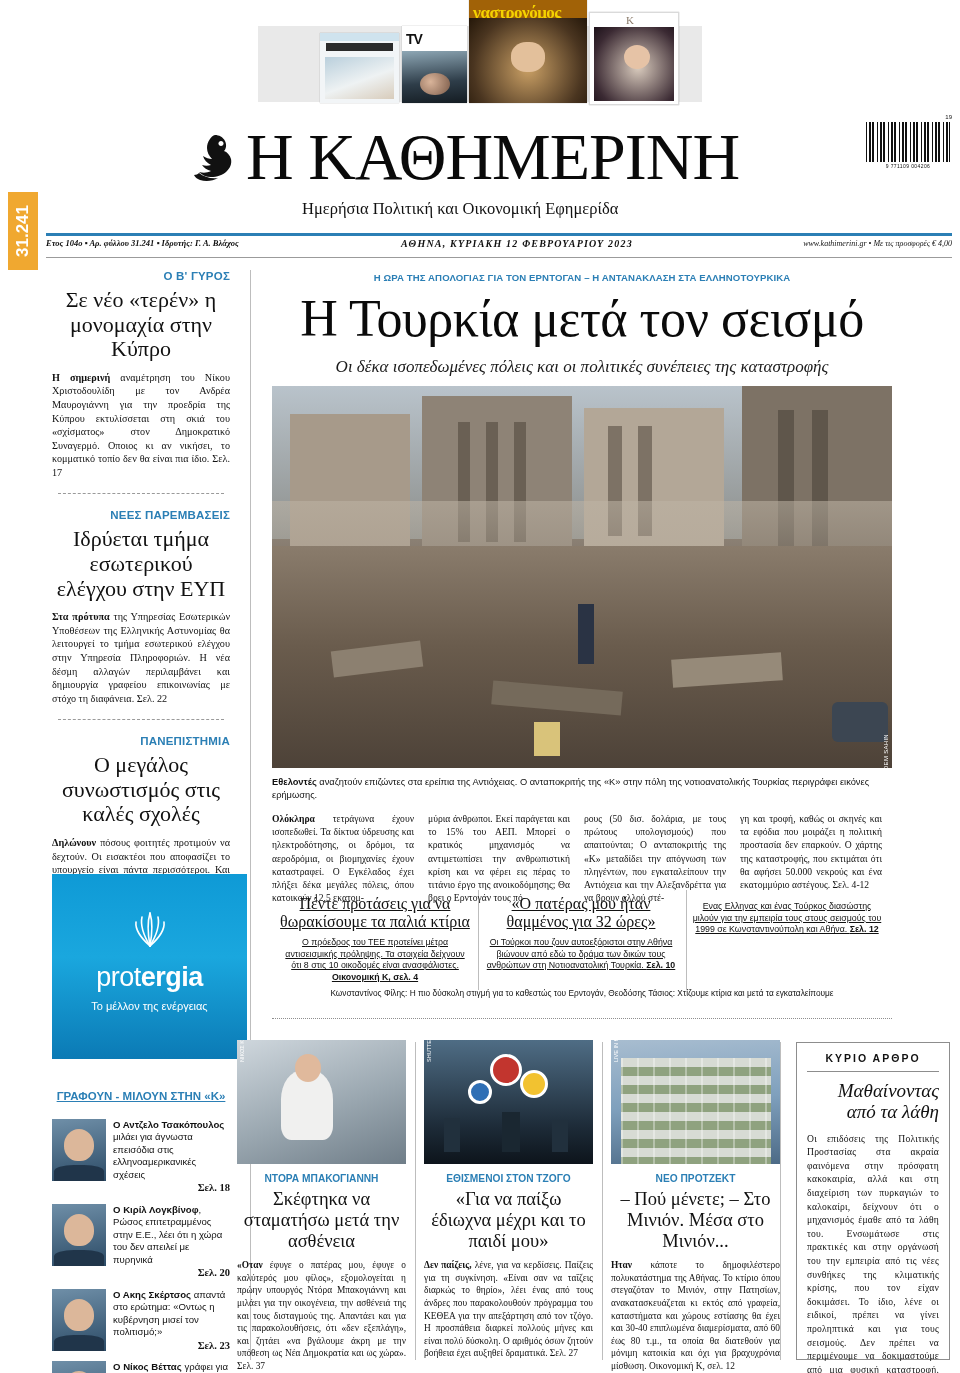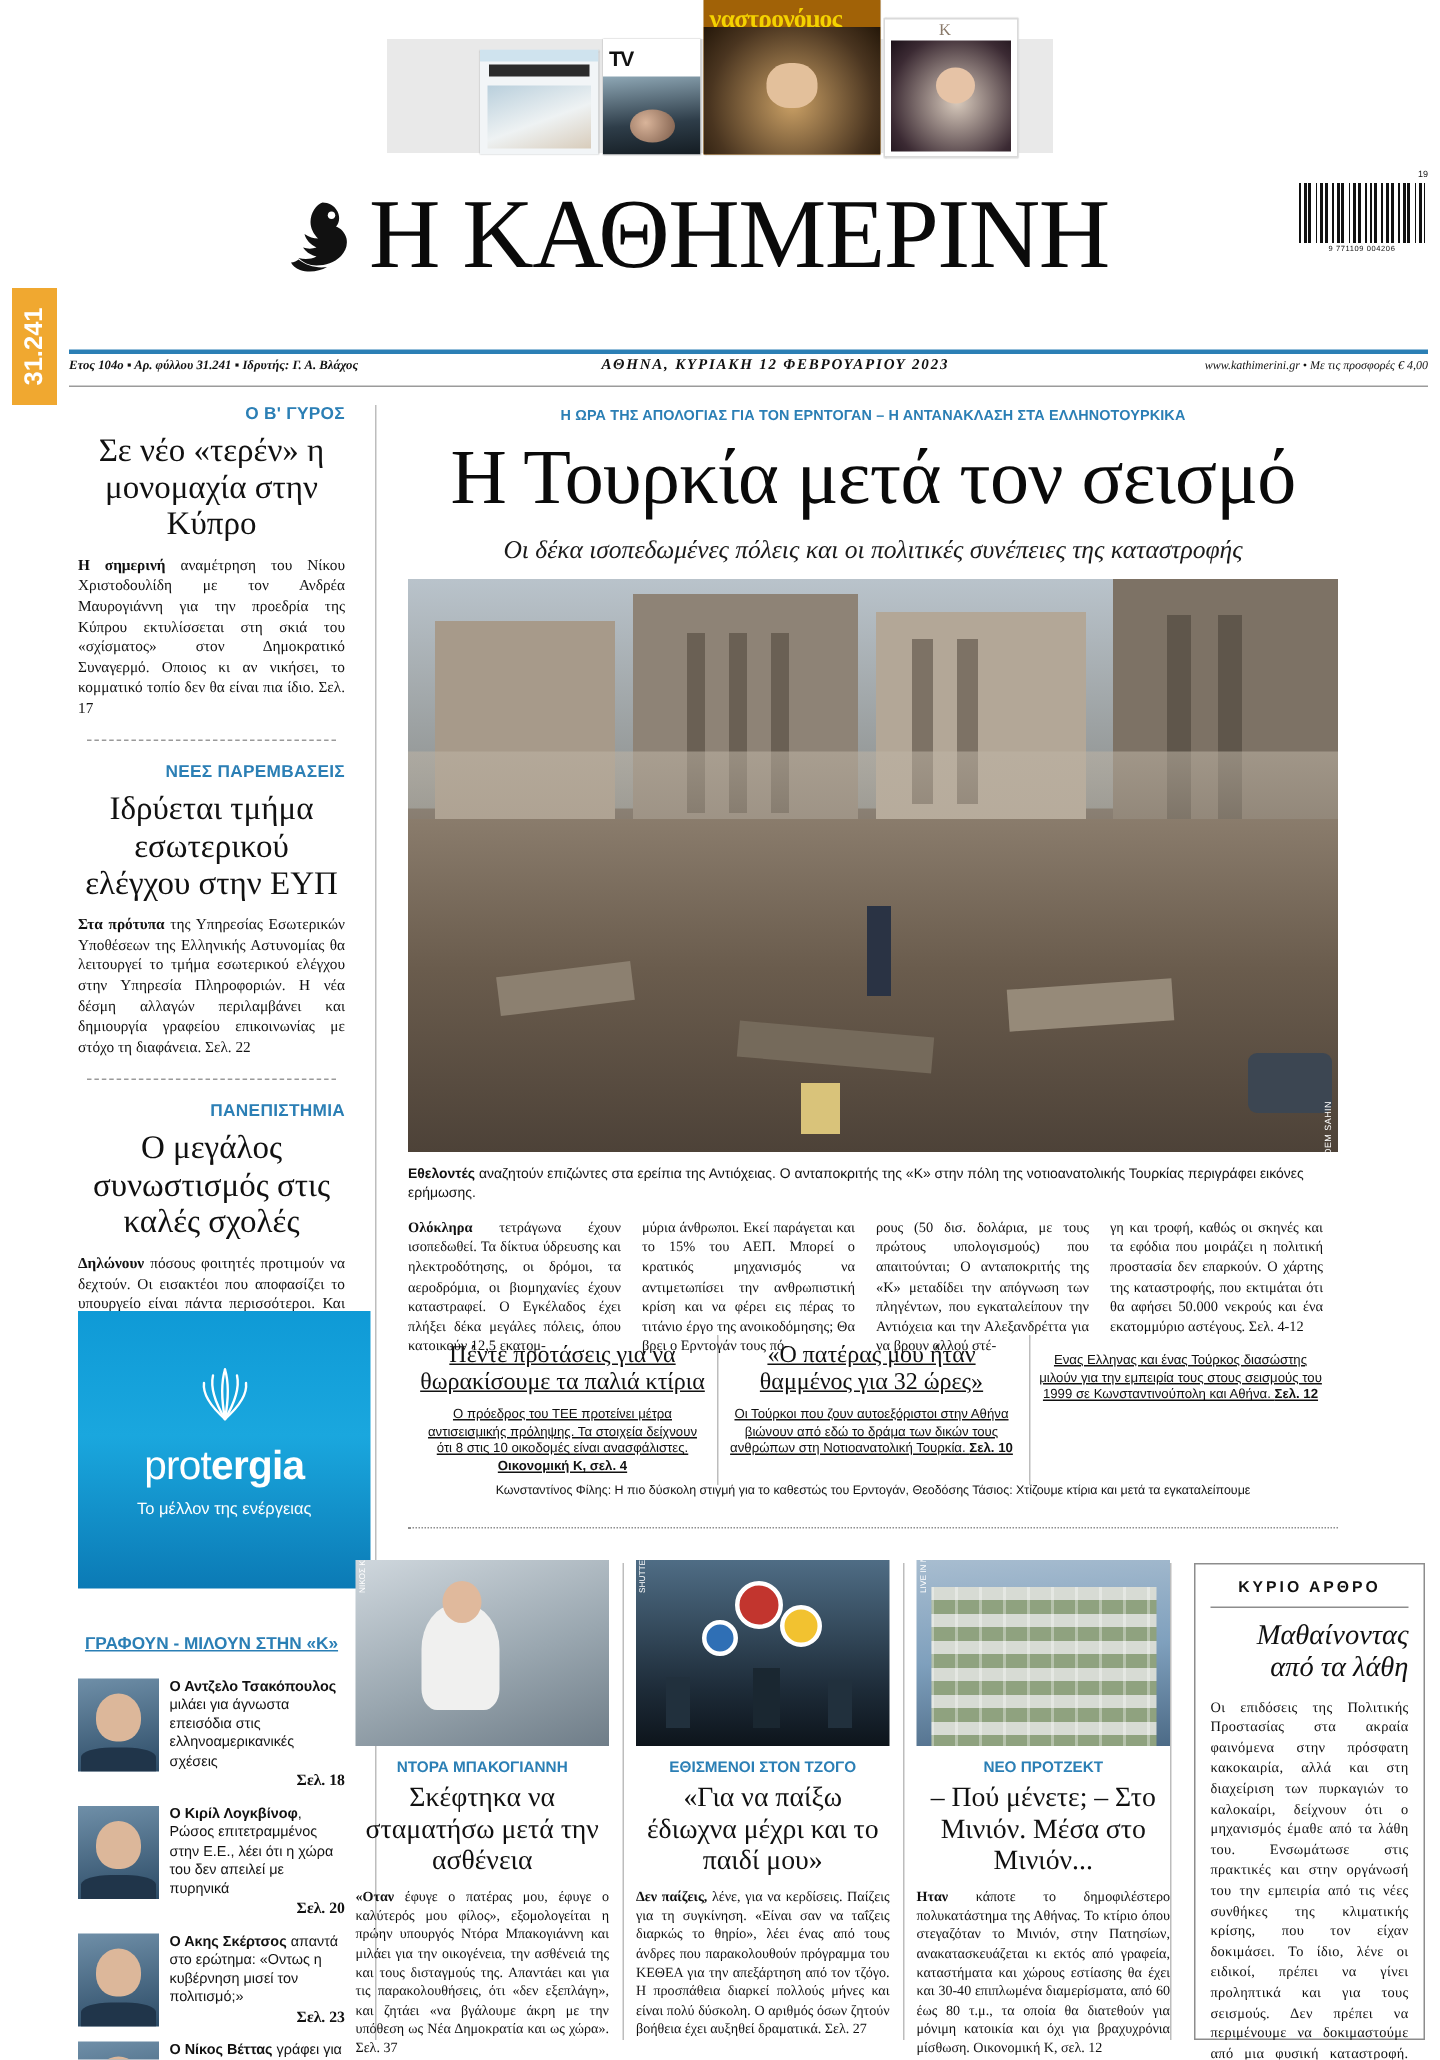--- a/index.html
+++ b/index.html
@@ -176,20 +176,21 @@
 
   <div class="masthead">
     <svg class="logo-bird" viewBox="0 0 54 56">
       <g fill="#111">
         <path d="M30 6c4 0 8 2 10 6 2 4 1 8-1 10 3 1 6 4 7 8 1 5-1 9-4 12-4 4-10 6-16 6-5 0-9-2-12-5 4 1 8 1 12-1-4-1-7-3-9-6 3 1 6 1 9 0-4-2-7-5-8-9 3 2 6 3 9 3-3-3-5-7-5-11 0-6 4-12 8-13z"></path>
         <path d="M36 12c1.5 0 2.5 1 2.5 2.5S37.5 17 36 17s-2.5-1-2.5-2.5S34.5 12 36 12z" fill="#fff"></path>
         <path d="M14 44c5 4 12 6 19 5-5 3-12 4-18 2-3-1-5-3-6-5 2 0 4-1 5-2z"></path>
       </g>
     </svg>
     <div class="paper-title">Η ΚΑΘΗΜΕΡΙΝΗ</div>
+    <div class="paper-sub">Ημερήσια Πολιτική και Οικονομική Εφημερίδα</div>
   </div>
 
   <div class="barcode">
     <div class="bsmall">19</div>
     <div class="bars"></div>
     <div class="bnum">9 771109 004206</div>
   </div>
 
   <div class="issue-tab">
     <span>31.241</span>

